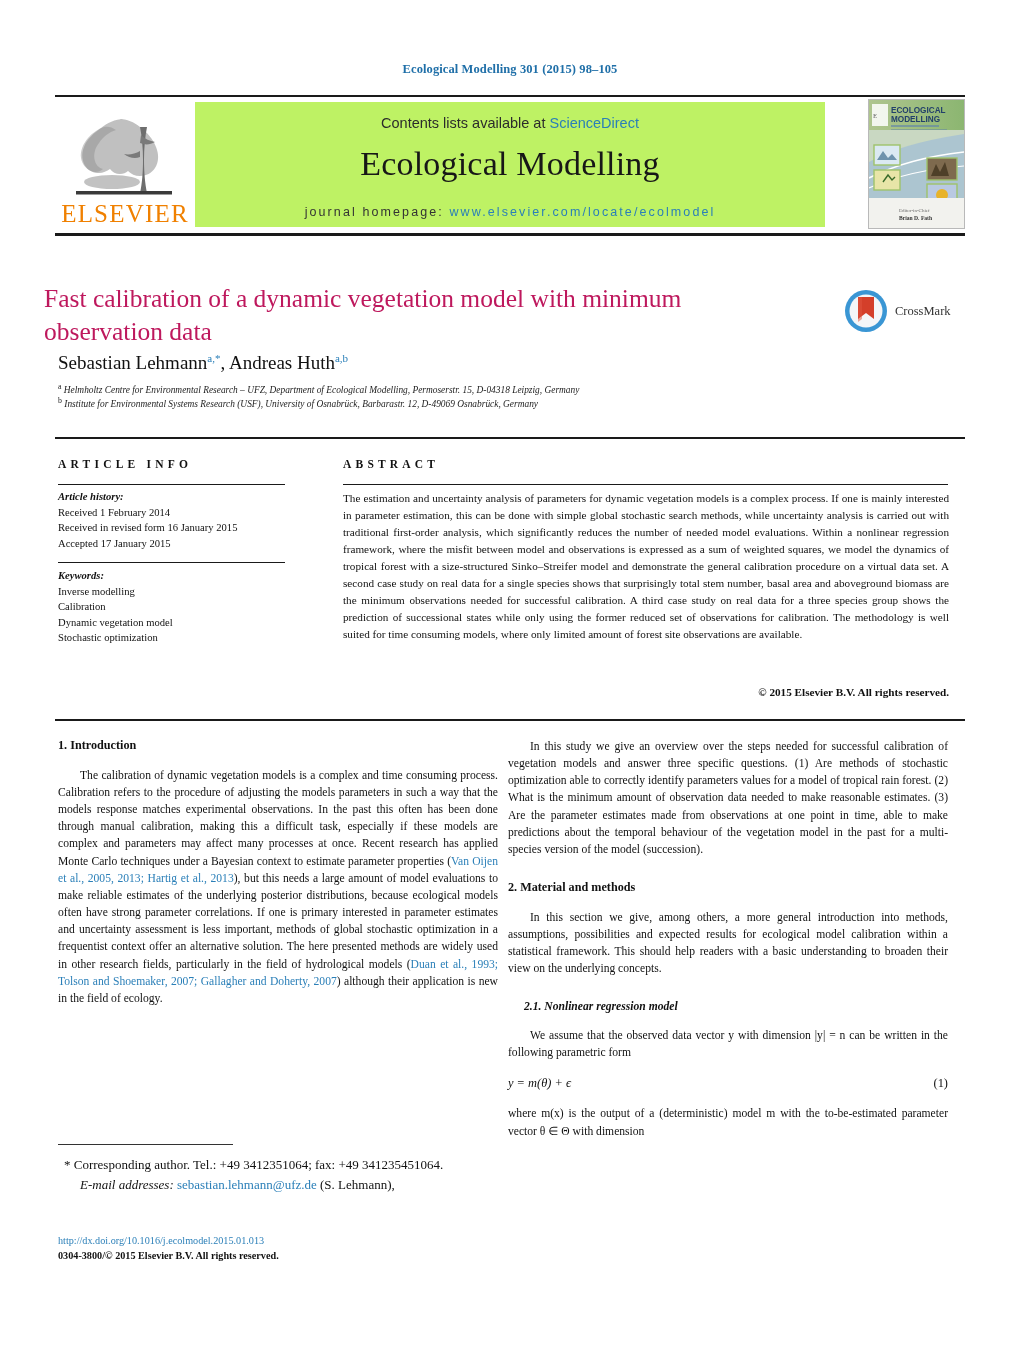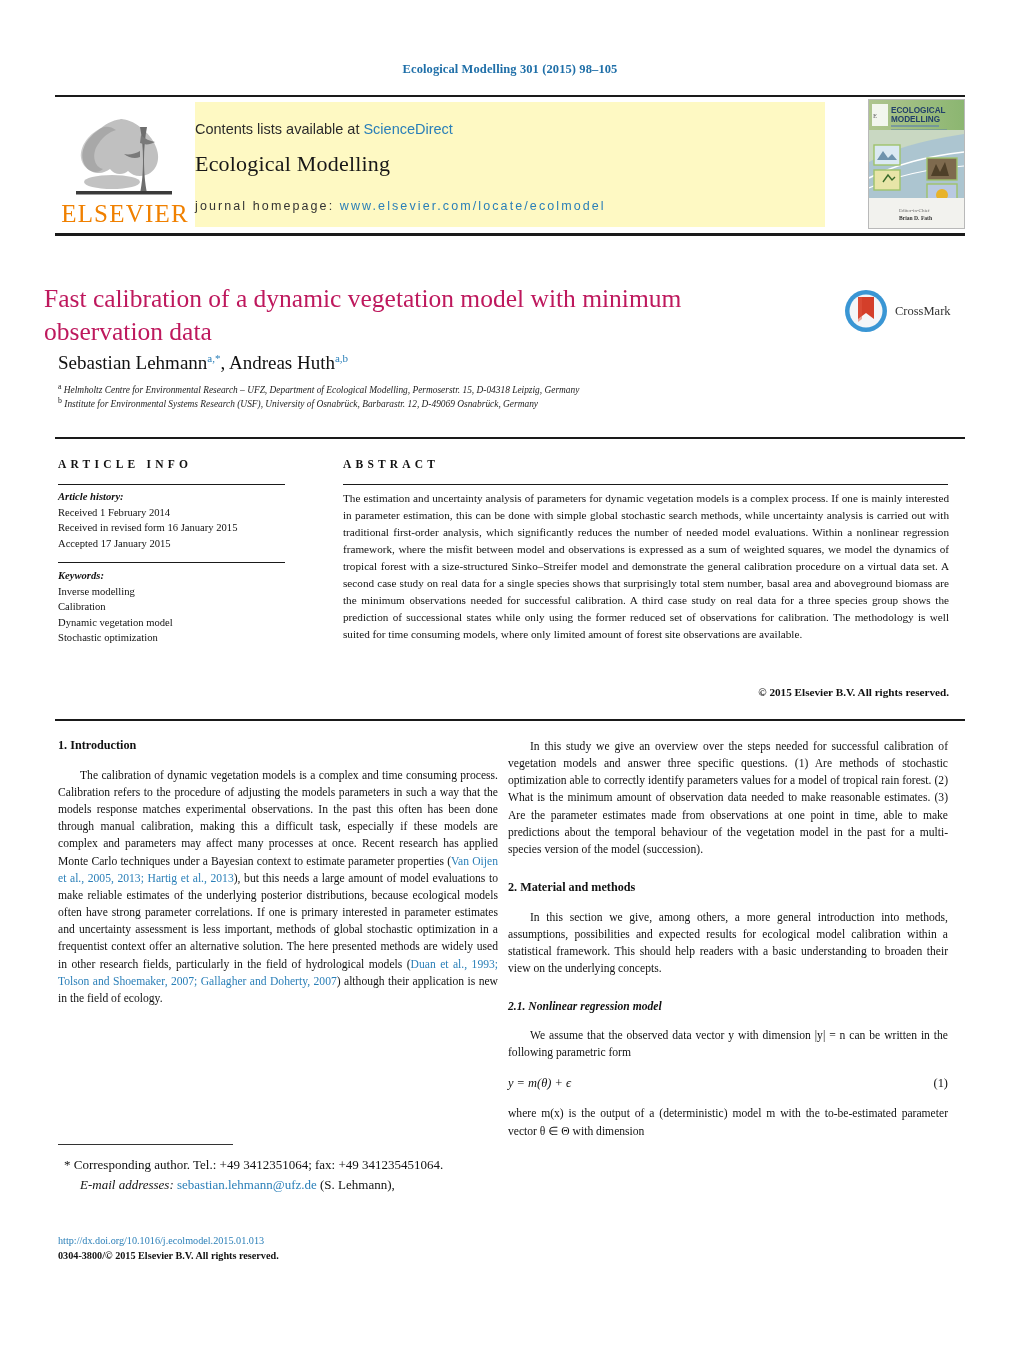--- a/index.html
+++ b/index.html
@@ -30,28 +30,28 @@
     background:#fff;
   }
   .tree-svg{display:block;margin-bottom:2px;}
   .elsevier-word{
     font-family:"Liberation Serif", serif;
     font-size:25px;letter-spacing:1.2px;color:#f08000;line-height:1;
     padding-bottom:6px;
   }
   .centerband{
     position:absolute;left:140px;top:5px;width:630px;height:125px;
-    background:#fef9c3;
-    display:flex;flex-direction:column;justify-content:center;
+    background:#bef264;
+    display:flex;flex-direction:column;align-items:center;justify-content:center;
   }
   .contents-line{font-size:14.5px;color:#2b2b2b;font-family:"Liberation Sans", sans-serif;margin-top:4px;}
   .contents-line .sd{color:#2a7fb8;}
   .journal-name{
     font-family:"Liberation Serif", serif;
-    font-size:22px;color:#171717;margin:14px 0 22px 0;letter-spacing:.2px;
+    font-size:34px;color:#171717;margin:14px 0 22px 0;letter-spacing:.2px;
   }
   .homepage{
     font-family:"Liberation Sans", sans-serif;
     font-size:12.5px;letter-spacing:2.1px;color:#333;
   }
   .homepage .url{color:#2a7fb8;}
   .cover{
     position:absolute;right:0;top:2px;width:95px;height:128px;
     border:1px solid #b9b9b9;background:#cfd9c4;overflow:hidden;
   }
@@ -108,21 +108,21 @@
     text-align:right;font-size:11.2px;font-weight:bold;color:#111;
   }
   .rule-abs-end{position:absolute;left:55px;top:719px;width:910px;height:1.6px;background:#1a1a1a;}
 
   
   .col{position:absolute;width:440px;font-size:11.6px;line-height:1.48;color:#111;text-align:justify;}
   #col-left{left:58px;top:738px;}
   #col-right{left:508px;top:738px;}
   h2.sec{font-size:12.2px;font-weight:bold;margin:0 0 13px 0;line-height:1.3;}
   h2.sec.spaced{margin-top:22px;}
-  h3.sub{font-size:11.6px;font-weight:bold;font-style:italic;margin:20px 0 12px 0;}
+  h3.sub{font-size:11.6px;font-weight:bold;font-style:italic;margin:20px 0 12px 16px;}
   .col p{margin:0 0 0 0;text-indent:22px;}
   a.ref{color:#2a7fb8;text-decoration:none;}
   .eq{display:block;margin:13px 0 13px 0;text-indent:0;position:relative;font-style:italic;font-size:12.4px;}
   .eq .num{position:absolute;right:0;font-style:normal;}
 
   
   .fn-rule{position:absolute;left:58px;top:1144px;width:175px;height:1.2px;background:#333;}
   .footnotes{position:absolute;left:58px;top:1155px;width:440px;font-size:13px;line-height:1.5;color:#111;}
   .footnotes .em{font-style:italic;}
   a.mail{color:#2a7fb8;text-decoration:none;}

